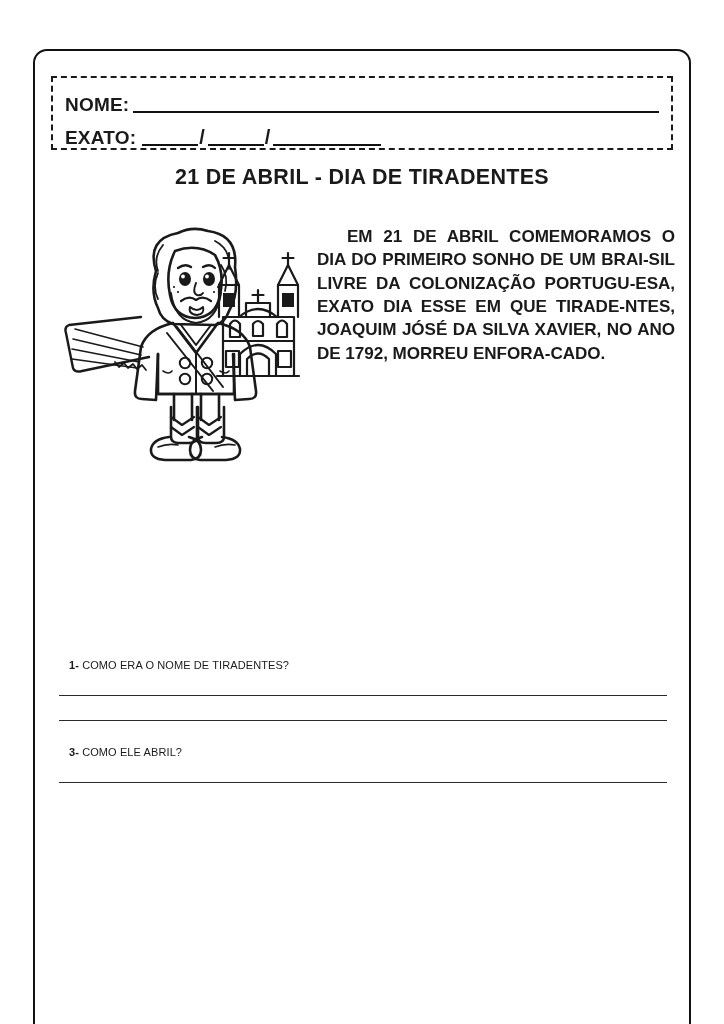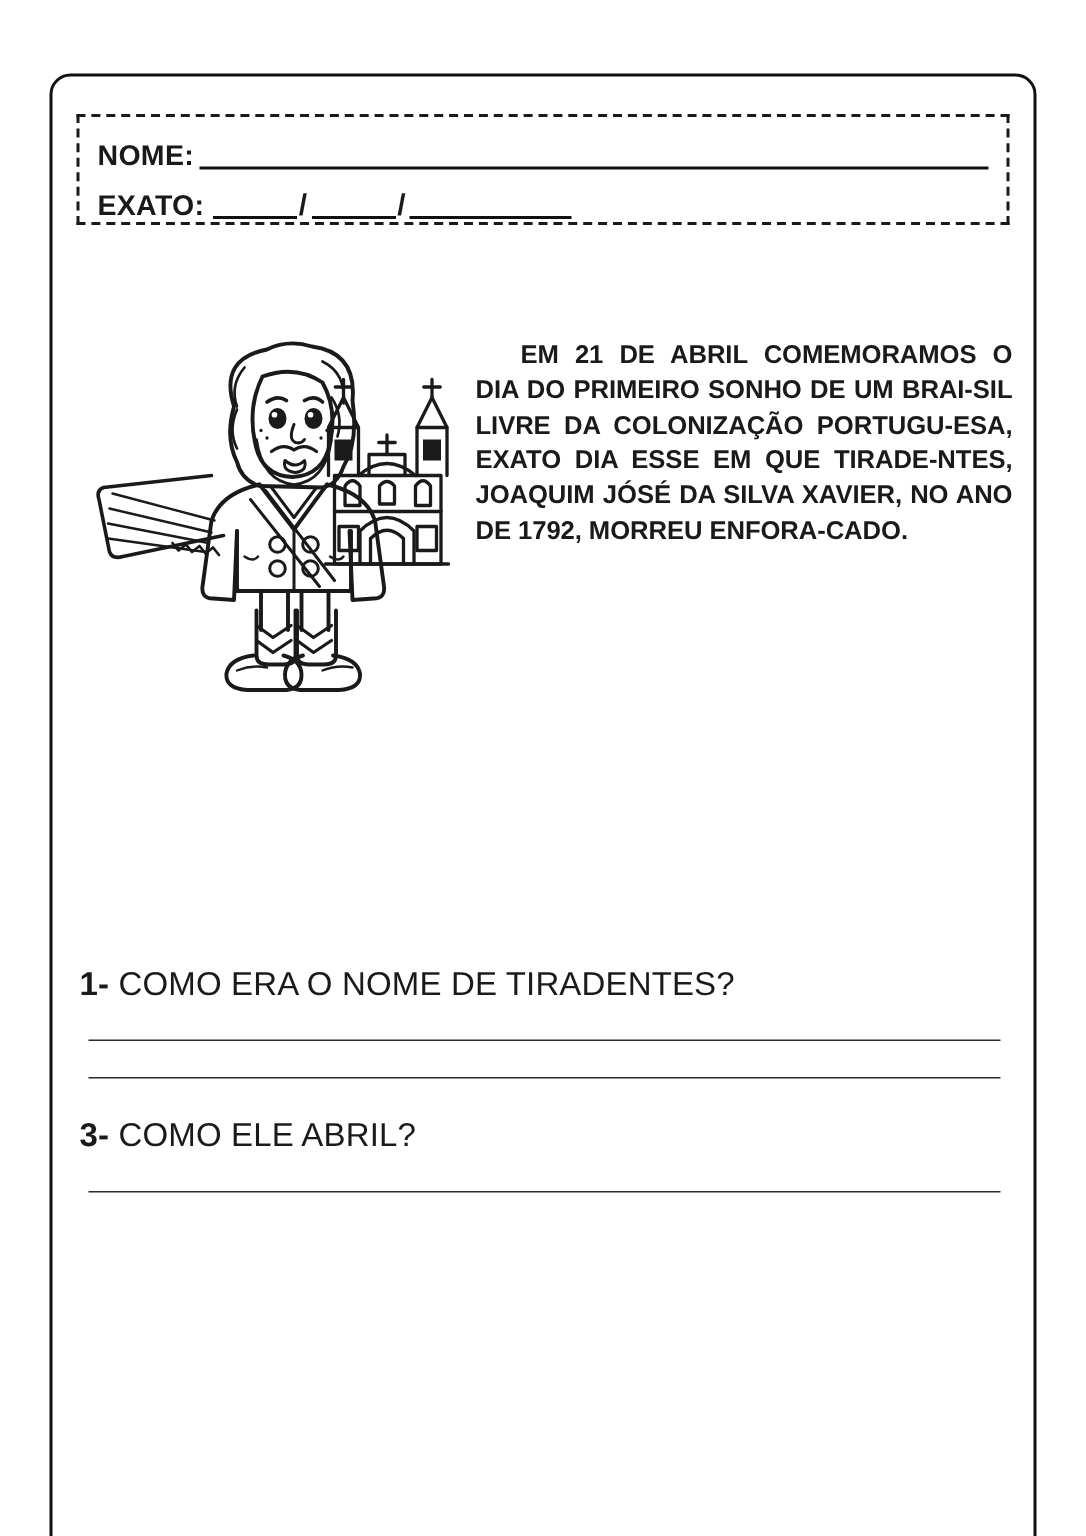--- a/index.html
+++ b/index.html
@@ -113,23 +113,23 @@
   .para-2-wrap { margin-top: 1px; }
 
   
   .questions {
     position: absolute;
     left: 18px;
     right: 16px;
     top: 589px;
   }
   .question {
-    font-size: 22px;
+    font-size: 11px;
     letter-spacing: 0.1px;
-    margin: 0;
+    margin: 16px;
     padding-top: 3px;
   }
   .qnum { font-weight: bold; }
   .answer-line {
     border-bottom: 1.6px solid #2b2b2b;
     margin: 24px 6px 22px 6px;
   }
 
   
   .footer {
@@ -165,20 +165,21 @@
     <div class="field-row">
       <span class="field-label">EXATO:</span>
       <span class="rule rule-d1"></span>
       <span class="slash">/</span>
       <span class="rule rule-d2"></span>
       <span class="slash">/</span>
       <span class="rule rule-d3"></span>
     </div>
   </div>
 
+  <div class="title">21 DE ABRIL - DIA DE TIRADENTES</div>
 
   <div class="content">
 
     <div class="illus">
       <svg viewBox="0 0 248 246" xmlns="http://www.w3.org/2000/svg" fill="none" stroke="#1a1a1a" stroke-width="2.6" stroke-linecap="round" stroke-linejoin="round">
 
         <g stroke-width="2.2">
 
           <path d="M160 96 H231 V155 H160 Z"></path>
 

